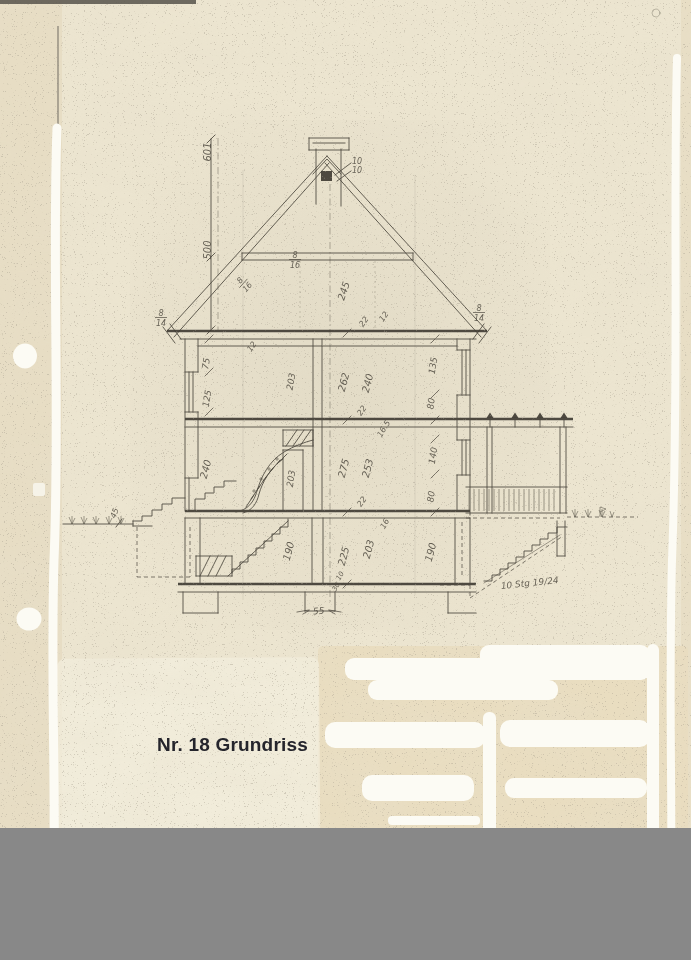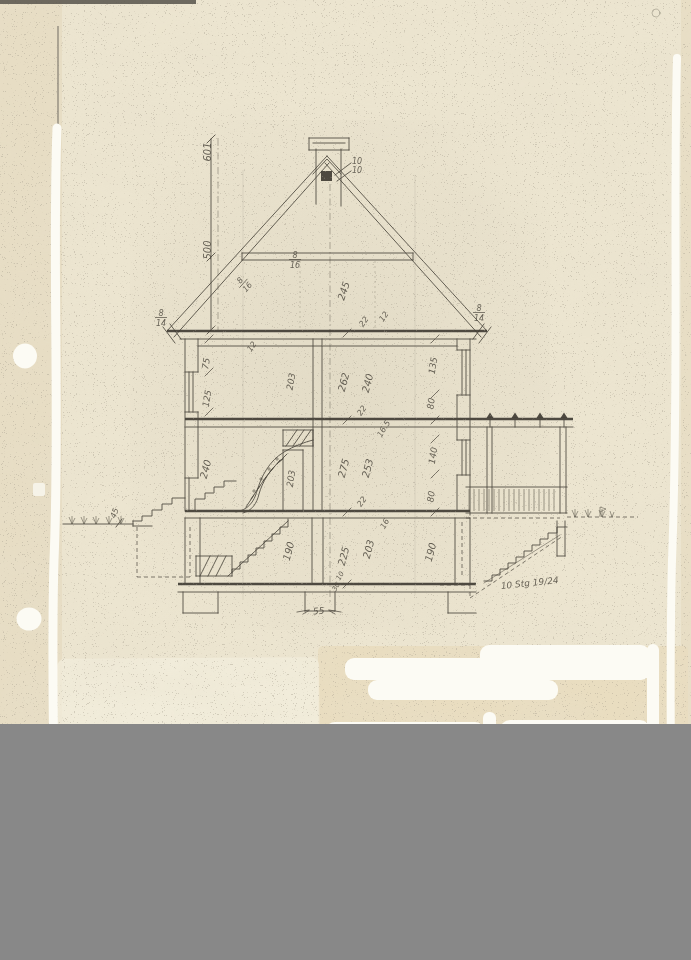--- a/index.html
+++ b/index.html
@@ -1,21 +1,21 @@
 <!DOCTYPE html>
 <html style="--paper: #ece5d0; --paper-strip: #e3d7ba; --paper-footer: #e9dcbd; --paper-light: #f3eedd; --ink: #4f4a40; --ink-dark: #3d3831; --white: #fcfbf4; --title-color: #25252c;"><head>
 <meta charset="utf-8">
 <style>
   :root{
     --paper:#ece5d0; --paper-strip:#e3d7ba; --paper-footer:#e9dcbd;
     --paper-light:#f3eedd; --ink:#4f4a40; --ink-dark:#3d3831;
     --white:#fcfbf4; --title-color:#25252c;
   }
   html,body{margin:0;padding:0;background:#888;}
-  .page{position:relative;width:691px;height:724px;background:var(--paper);overflow:hidden;}
+  .page{position:relative;width:691px;height:828px;background:var(--paper);overflow:hidden;}
   .page svg{position:absolute;left:0;top:0;}
   .ink{stroke:var(--ink);fill:none;stroke-width:.95;stroke-linecap:square;opacity:.92;}
   .thin{stroke-width:.8;}
   .thick{stroke:var(--ink-dark);fill:none;stroke-width:2.3;opacity:.9;}
   .dashed{stroke:var(--ink);fill:none;stroke-width:.9;stroke-dasharray:4 3;opacity:.8;}
   .dashdot{stroke:var(--ink);fill:none;stroke-width:.8;stroke-dasharray:7 3 1.5 3;opacity:.5;}
   .faintdash{stroke:var(--ink);fill:none;stroke-width:.8;stroke-dasharray:2 3;opacity:.3;}
   .hatch{stroke:var(--ink);fill:none;stroke-width:.7;opacity:.75;}
   .fillink{fill:var(--ink-dark);stroke:none;opacity:.9;}
   .streak{stroke:#6b6252;fill:none;stroke-width:2;opacity:.06;}
@@ -228,14 +228,15 @@
     <path class="crease" stroke-width="8" d="M677,58 C673,200 679,380 672,560 C668,720 674,830 670,950"></path>
     <ellipse cx="25" cy="356" rx="12" ry="12.5" fill="var(--white)"></ellipse>
     <ellipse cx="29" cy="619" rx="12.5" ry="11.5" fill="var(--white)"></ellipse>
     <rect x="33" y="483" width="12" height="13" rx="2" fill="#f6f3e8"></rect>
     <rect x="0" y="938" width="691" height="22" fill="var(--white)"></rect>
     <path class="crease" stroke-width="7" d="M0,938 C80,934 200,940 330,937 C460,934 580,939 691,936"></path>
     <rect x="0" y="0" width="196" height="4" fill="#57534b" opacity="0.85"></rect>
   </g>
 </svg>
 
+<div class="title">Nr. 18 Grundriss</div>
 
 </div>
 
 </body></html>

